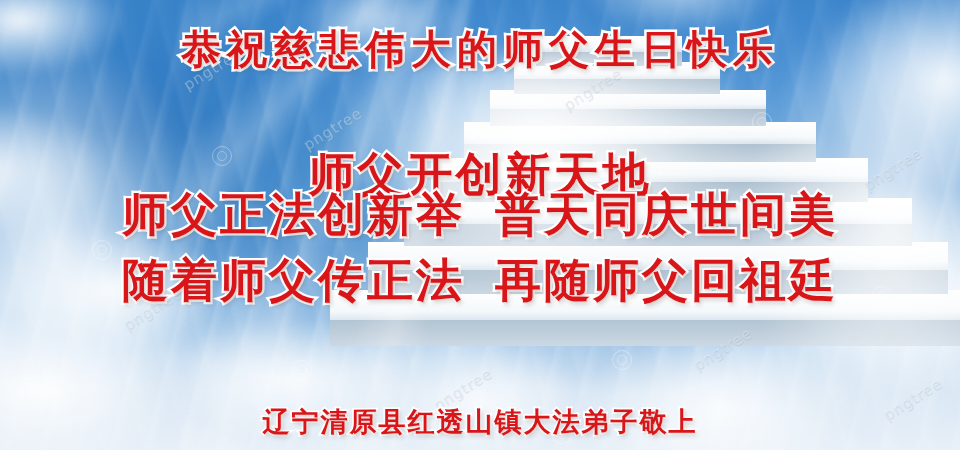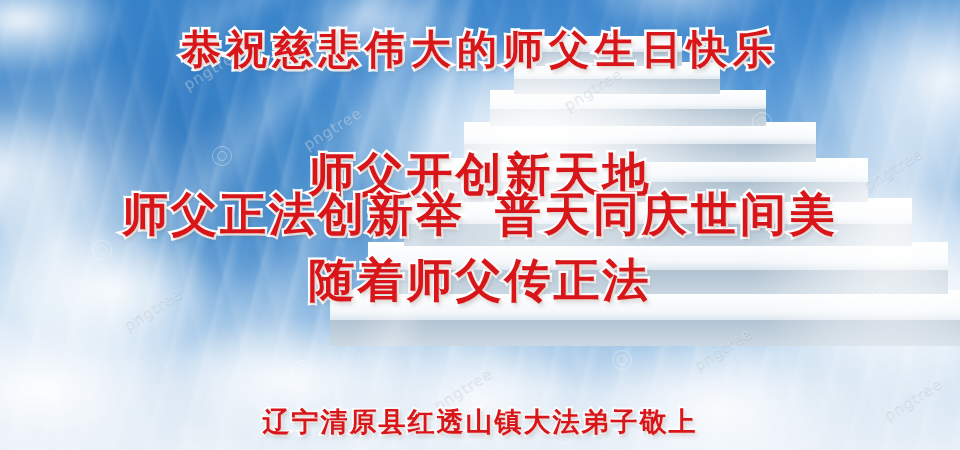--- a/index.html
+++ b/index.html
@@ -260,18 +260,19 @@
       <span class="cn half">师父开创新天地</span>
     </div>
 
     <div id="row2" class="verse-row">
       <span class="cn half">师父正法创新举</span>
       <span class="cn half">普天同庆世间美</span>
     </div>
 
     <div id="row3" class="verse-row">
       <span class="cn half">随着师父传正法</span>
+      <span class="cn half">再随师父回祖廷</span>
     </div>
 
     <div id="signature" class="cn">辽宁清原县红透山镇大法弟子敬上</div>
   </div>
 
 </div>
 
 </body></html>

